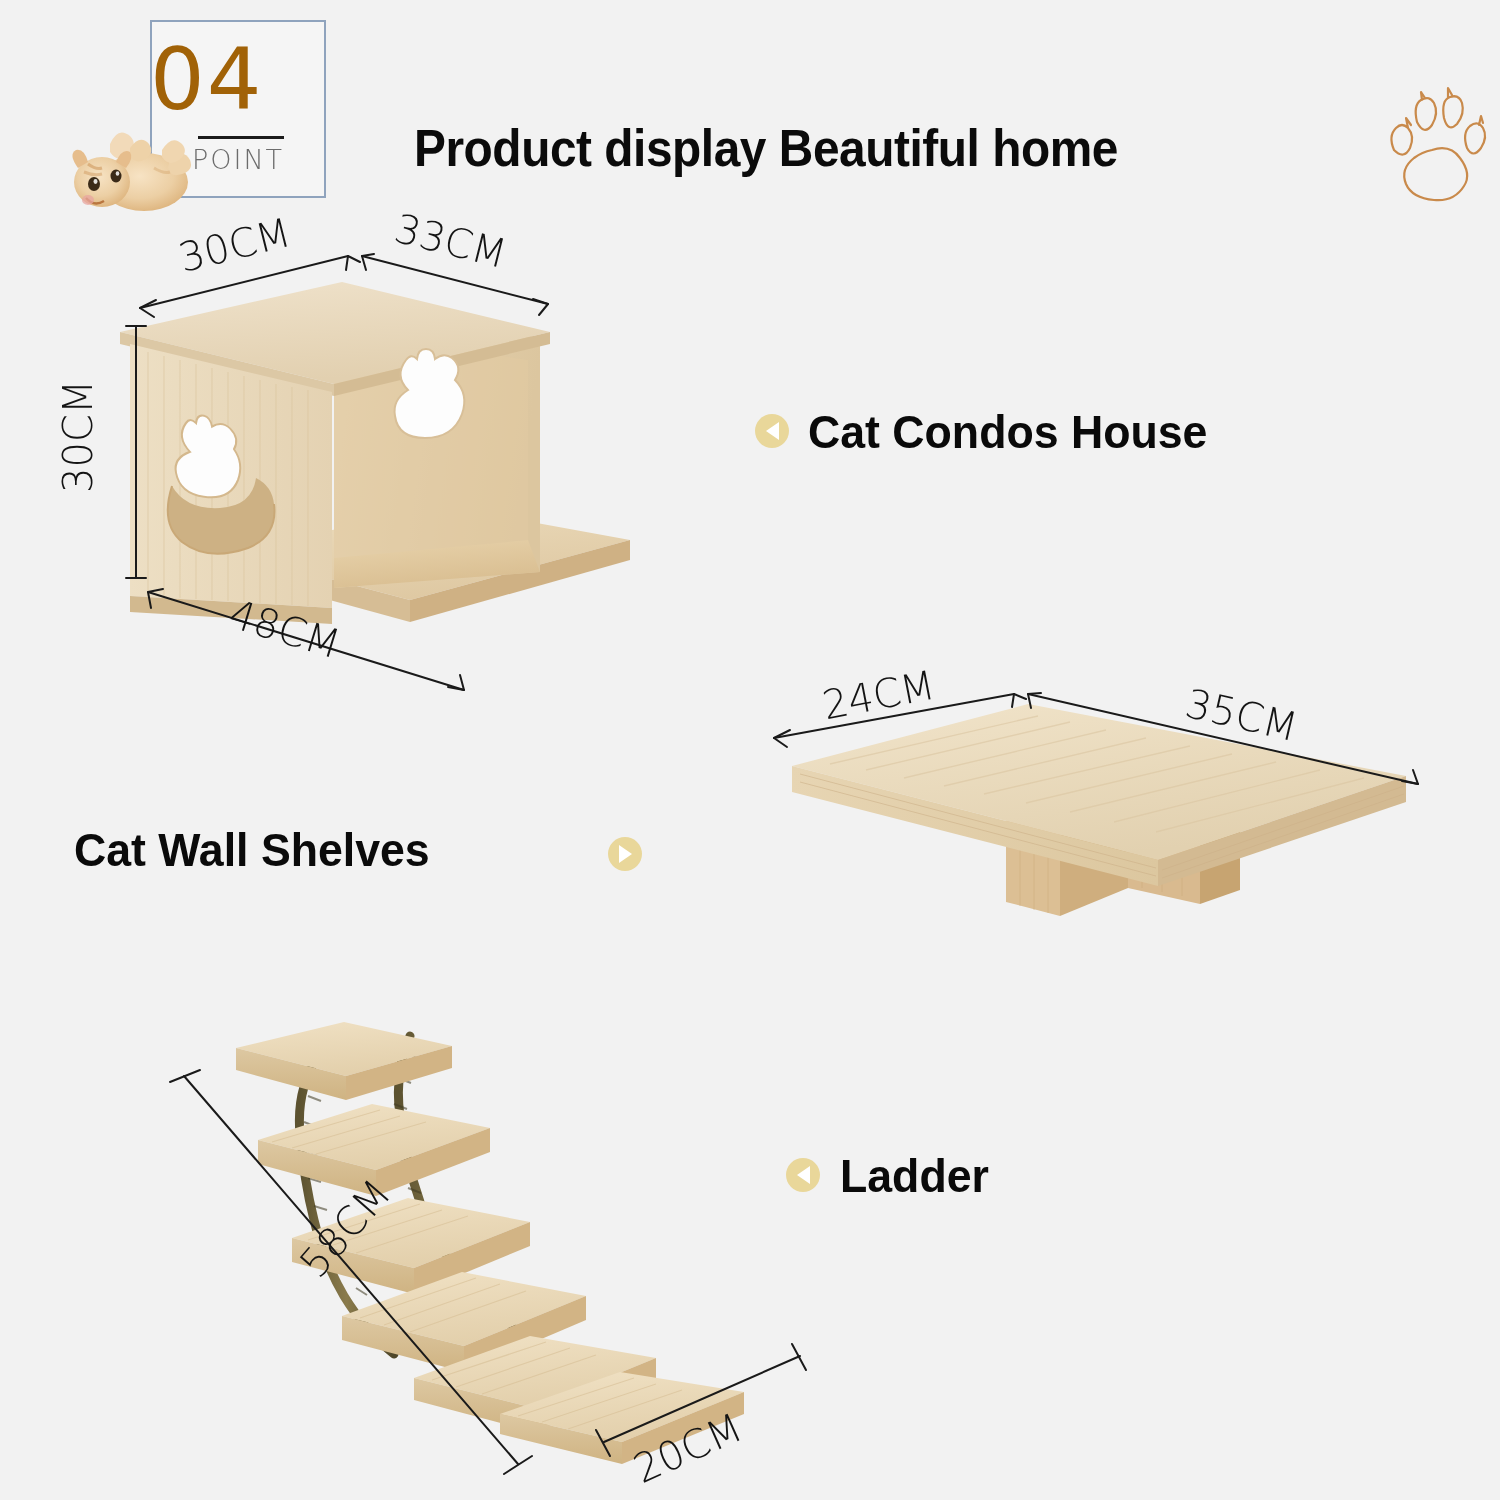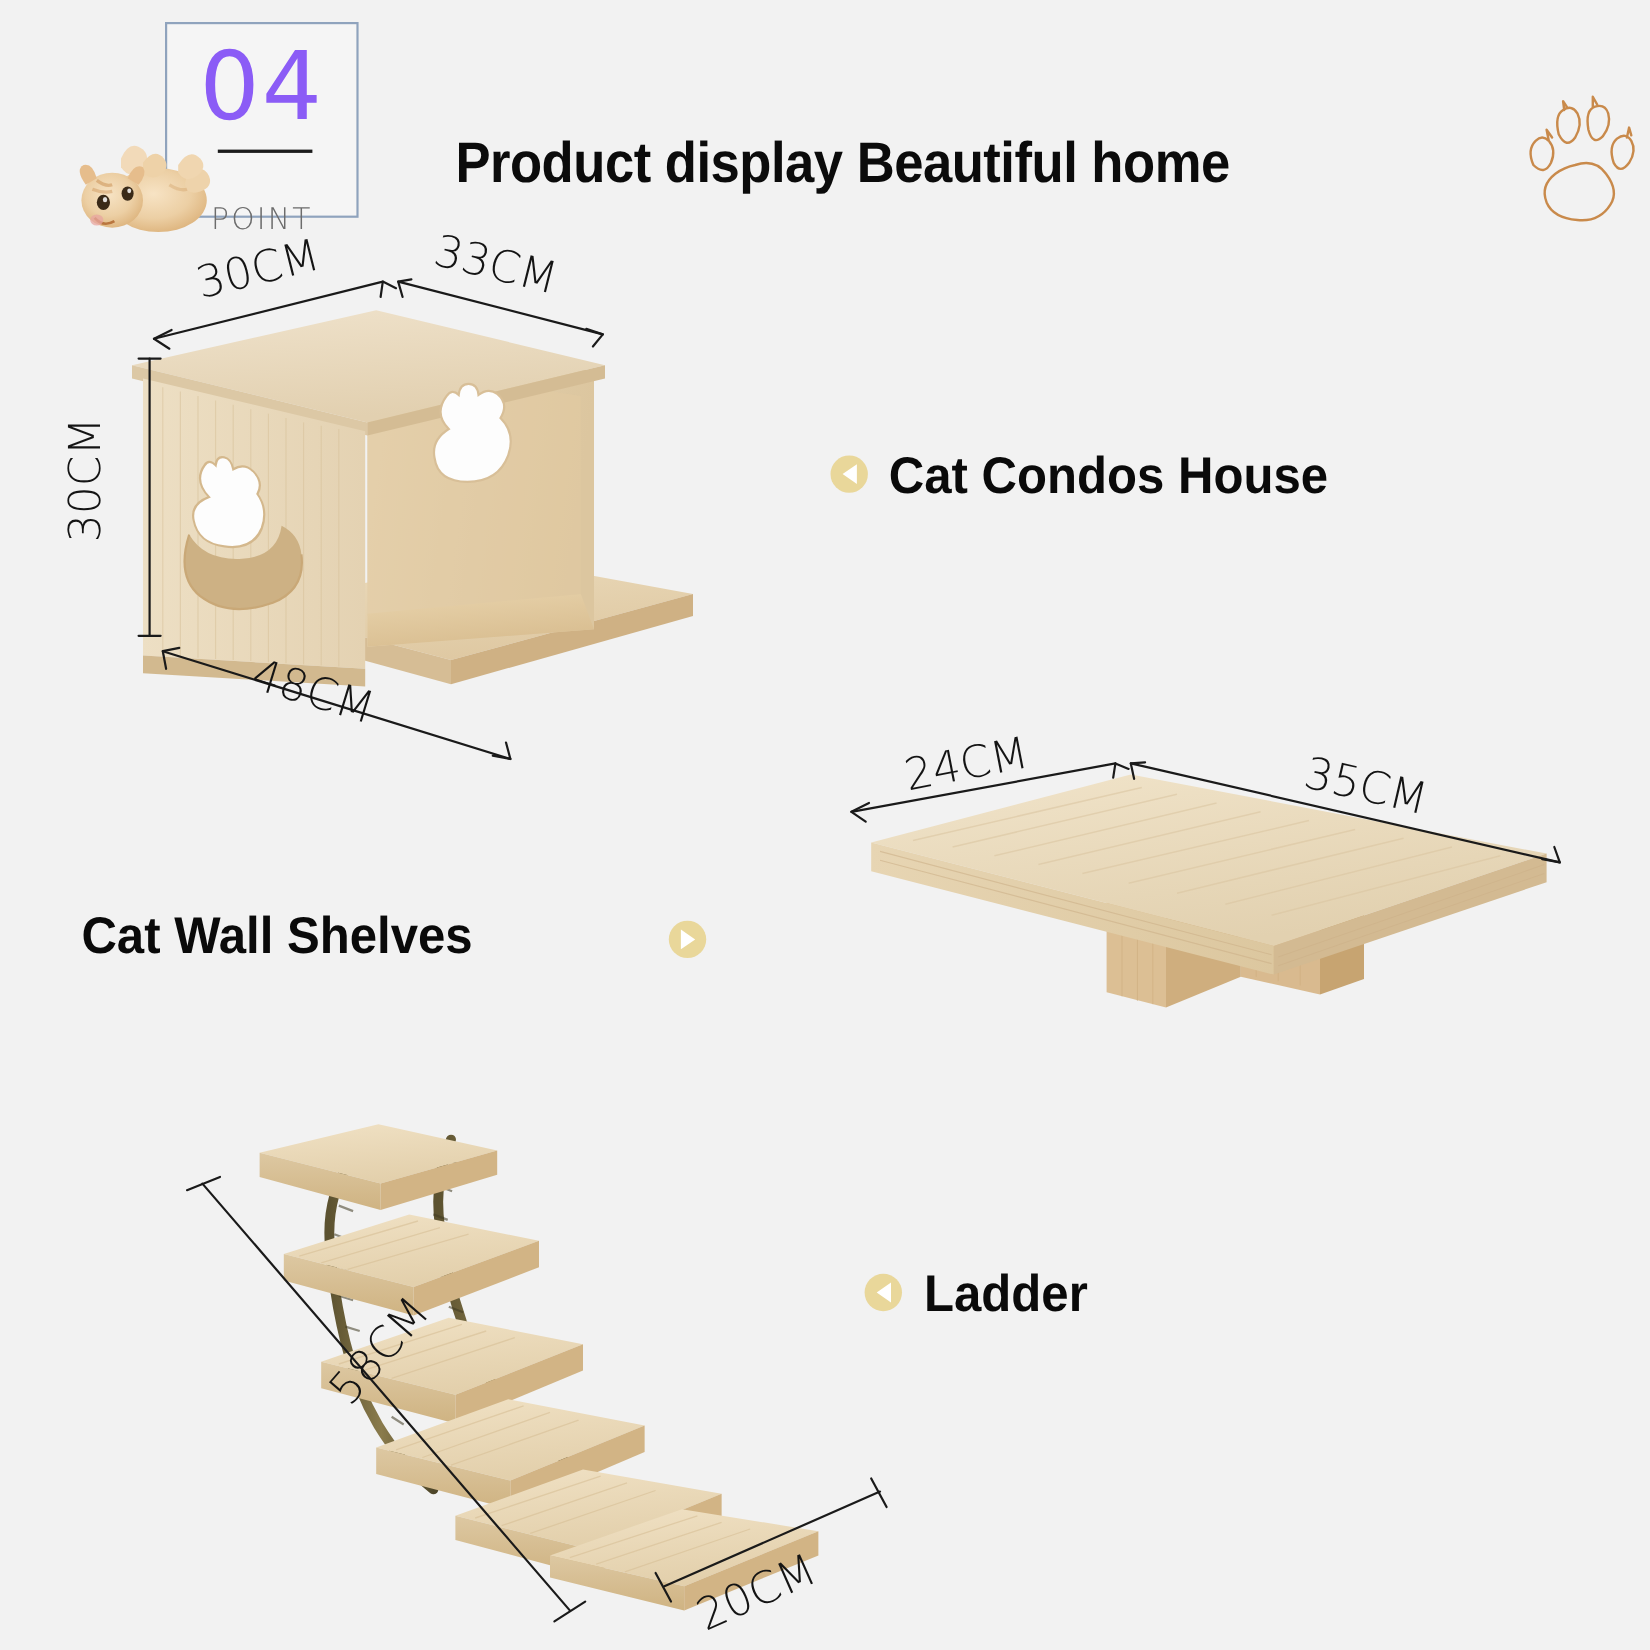--- a/index.html
+++ b/index.html
@@ -14,29 +14,29 @@
 
   
   .badge-wrap{position:absolute;left:38px;top:14px;width:300px;height:200px;}
   .badge-box{
     position:absolute;left:112px;top:6px;width:176px;height:178px;
     border:2px solid #8fa3bd;background:rgba(255,255,255,0.25);
     box-sizing:border-box;
   }
   .badge-num{
     position:absolute;left:112px;top:22px;width:176px;
-    text-align:center;font-size:86px;line-height:86px;
-    color:#8b5cf6;font-family:"DejaVu Sans", sans-serif;
+    text-align:left;font-size:86px;line-height:86px;
+    color:#a16207;font-family:"DejaVu Sans", sans-serif;
     font-weight:400;letter-spacing:2px;
   }
   .badge-rule{position:absolute;left:160px;top:122px;width:86px;height:3px;background:#1b1b1b;}
   .badge-point{
     position:absolute;left:112px;top:130px;width:176px;text-align:center;
     font-size:27px;color:#6c6c6c;letter-spacing:2px;
-    font-family:"DejaVu Sans", sans-serif;font-weight:300;margin-top:40px;
+    font-family:"DejaVu Sans", sans-serif;font-weight:300;
   }
   .kitten{position:absolute;left:20px;top:96px;width:140px;height:104px;}
 
   
   .page-title{
     position:absolute;left:414px;top:118px;
     font-size:52px;font-weight:bold;color:#0b0b0b;
     font-family:"Liberation Sans", sans-serif;
     transform:scaleX(0.92);transform-origin:left center;
     white-space:nowrap;letter-spacing:-0.5px;

